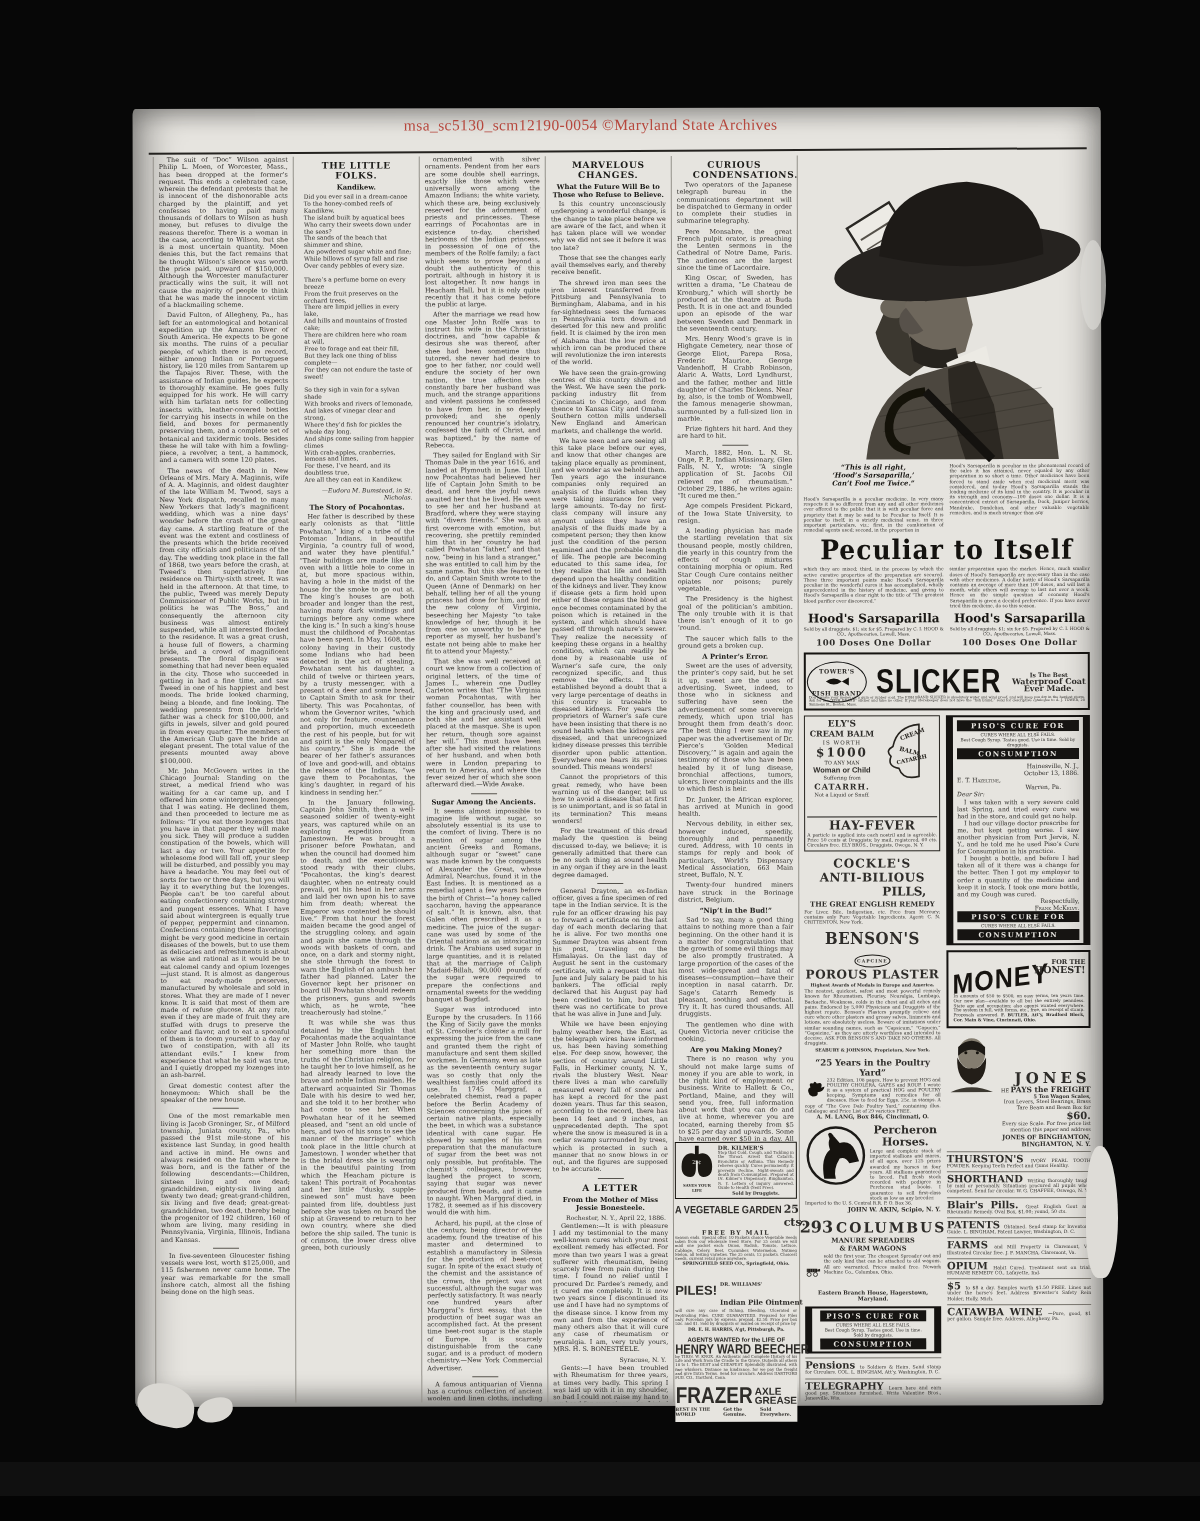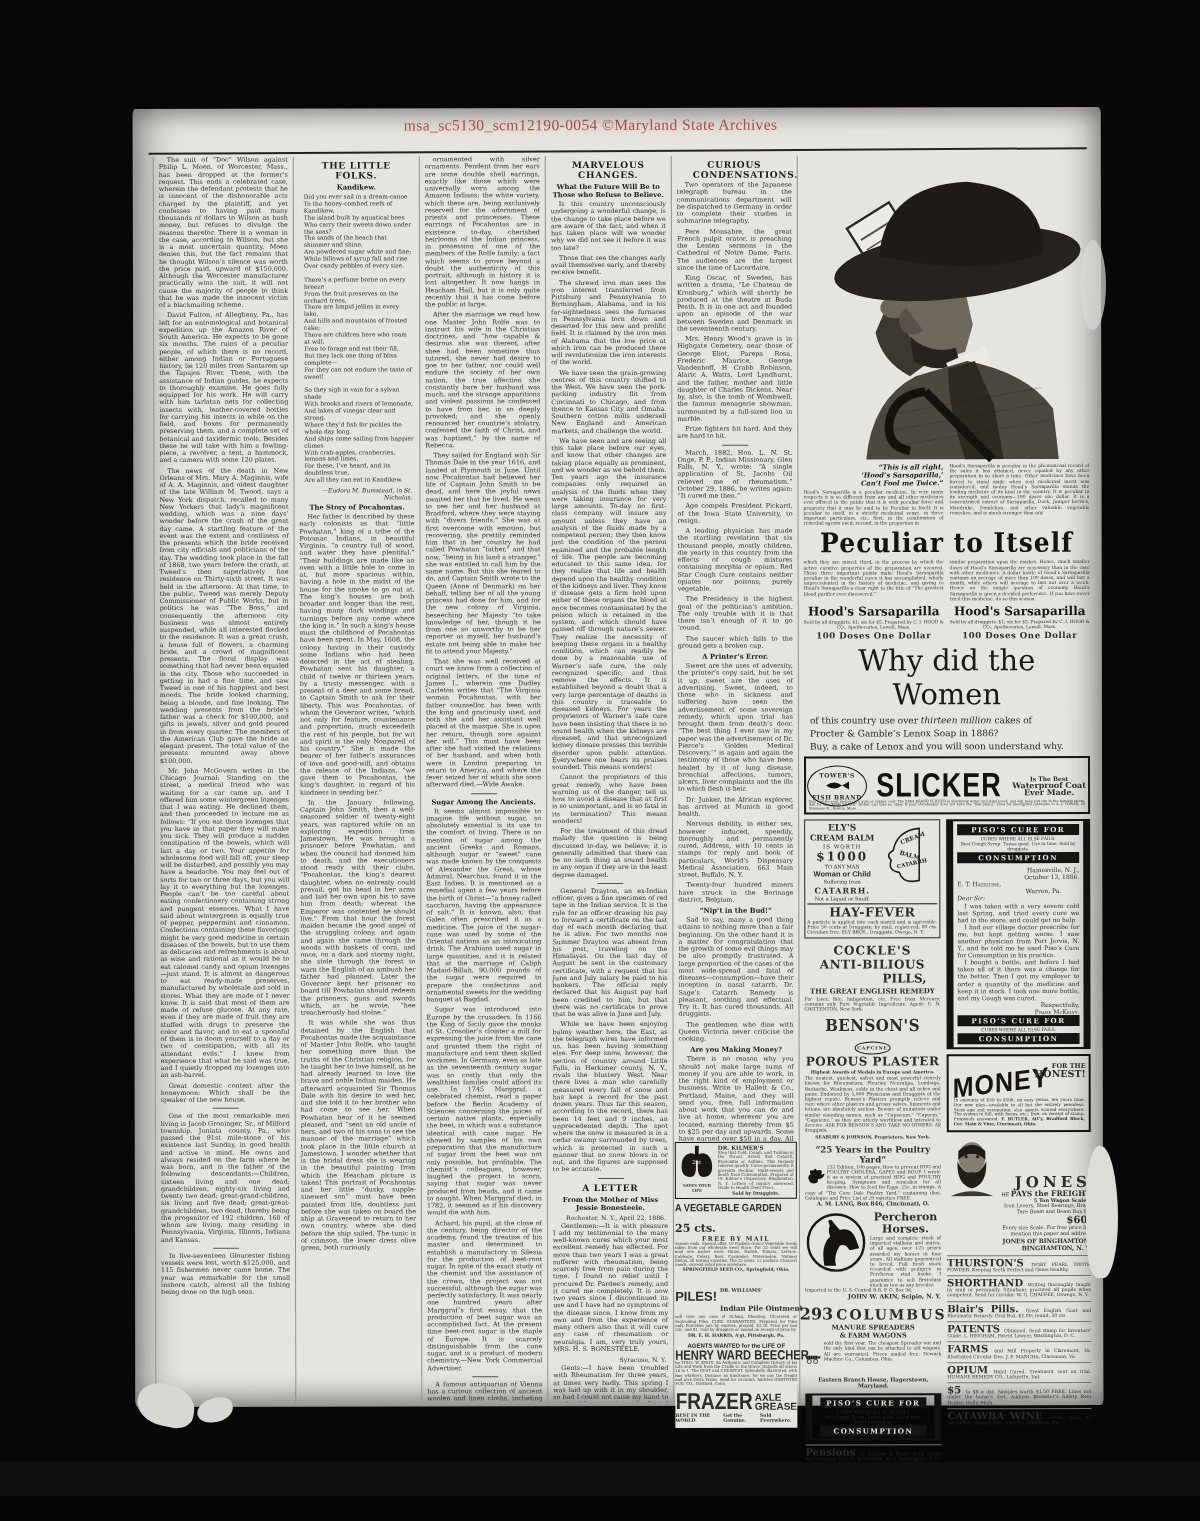--- a/index.html
+++ b/index.html
@@ -25,21 +25,21 @@
   .date{font-size:6.2px;text-align:right;margin:0 2px 2px;}
   .sig{font-size:6px;text-align:right;font-style:italic;margin:0 2px 3px;}
   .rule{width:26px;height:1px;background:#57544e;margin:4px auto;}
   .poem{font-size:5.9px;line-height:6.9px;padding-left:5px;margin-bottom:3px;}
   .poem div{min-height:6.9px;}
   
   .adarea{position:absolute;left:670px;top:38px;width:286px;height:1260px;font-family:"DejaVu Serif",serif;}
   .man{display:block;width:286px;height:318px;}
   .h-row{display:flex;gap:6px;}
   .h-cell{flex:1;}
-  .h-quote{font-size:6.8px;font-weight:bold;font-style:italic;text-align:right;margin-bottom:2px;color:#191714;}
+  .h-quote{font-size:6.8px;font-weight:bold;font-style:italic;text-align:center;margin-bottom:9px;color:#191714;}
   .fine{font-size:4.5px;line-height:5.2px;text-align:justify;}
   .h-headline{font-weight:bold;font-size:25px;text-align:center;letter-spacing:1px;margin:3px 0 2px;color:#14120f;transform:scaleY(1.08);}
   .h-brand{font-size:12px;font-weight:bold;text-align:center;white-space:nowrap;color:#171512;}
   .h-sold{font-size:4.4px;line-height:5px;text-align:center;margin:1px 0;}
   .h-doses{font-size:8.5px;font-weight:bold;text-align:center;letter-spacing:.6px;margin-top:1px;white-space:nowrap;}
   .lenox-head{font-size:29px;text-align:center;margin:3px 0 4px;color:#1b1916;font-family:"DejaVu Serif",serif;}
   .lenox-line{font-size:9px;margin:3px 6px;color:#26241f;}
   .slicker{border:2px solid #151310;margin-top:5px;height:54px;position:relative;display:flex;align-items:center;}
   .sl-badge{width:62px;text-align:center;font-size:6px;font-weight:bold;letter-spacing:.5px;line-height:7px;}
   .sl-badge .oval{display:inline-block;border:1.5px solid #111;border-radius:50%;padding:5px 4px;}
@@ -56,21 +56,21 @@
   .ely{border:1px solid #26241f;padding:2px;}
   .ely-top{display:flex;gap:2px;}
   .ely-l{width:70px;text-align:center;}
   .ely-t1{font-weight:bold;font-size:9px;}
   .ely-t2{font-weight:bold;font-size:8px;}
   .ely-worth{font-size:5.5px;letter-spacing:1px;margin-top:1px;}
   .ely-amt{font-size:12px;font-weight:bold;letter-spacing:2px;}
   .ely-sm{font-size:5px;}
   .ely-woman{font-size:7.5px;font-weight:bold;font-family:"Liberation Sans",sans-serif;}
   .ely-cat{font-size:8px;font-weight:bold;letter-spacing:1px;margin-top:1px;}
-  .ely-hay{border-top:1.5px solid #1b1916;font-weight:bold;font-size:12.5px;text-align:center;letter-spacing:.5px;margin-top:2px;}
+  .ely-hay{border-top:1.5px solid #1b1916;font-weight:bold;font-size:12.5px;text-align:center;letter-spacing:.5px;margin-top:19px;}
   .cockle-1{font-weight:bold;font-size:12px;letter-spacing:1px;}
   .cockle-2{font-weight:bold;font-size:12px;letter-spacing:.5px;}
   .cockle-3{font-weight:bold;font-size:12px;text-align:right;padding-right:14px;}
   .cockle-4{font-weight:bold;font-size:7px;margin:1px 0;}
   .benson-1{font-weight:bold;font-size:15px;letter-spacing:.5px;transform:scaleY(1.1);}
   .benson-2{font-weight:bold;font-size:12px;letter-spacing:.5px;margin-top:1px;}
   .benson-sub{font-size:4.4px;font-weight:bold;margin:1px 0;}
   .seal{display:inline-block;border:1px solid #1b1916;border-radius:50%;font-size:4.5px;font-weight:bold;
         padding:3px 2px;letter-spacing:1px;margin:-2px 0;}
   .poultry-t{font-weight:bold;font-size:8.6px;text-align:center;}
@@ -315,26 +315,20 @@
           <div class="h-sold">Sold by all druggists. $1; six for $5. Prepared by C. I. HOOD &amp; CO., Apothecaries, Lowell, Mass.</div>
           <div class="h-doses">100 Doses One Dollar</div>
         </div>
         <div class="h-cell">
           <div class="h-brand">Hood's Sarsaparilla</div>
           <div class="h-sold">Sold by all druggists. $1; six for $5. Prepared by C. I. HOOD &amp; CO., Apothecaries, Lowell, Mass.</div>
           <div class="h-doses">100 Doses One Dollar</div>
         </div>
       </div>
 
-      <div>
-        <div class="lenox-head">Why did the Women</div>
-        <div class="lenox-line"><span>of this country use over </span><i>thirteen million</i><span> cakes of</span></div>
-        <div class="lenox-line">Procter &amp; Gamble’s Lenox Soap in 1886?</div>
-        <div class="lenox-line">Buy, a cake of Lenox and you will soon understand why.</div>
-      </div>
 
       <div class="slicker">
         <div class="sl-badge">
           <span class="oval">
             <span>TOWER'S</span><br>
             <svg width="28" height="14" viewBox="0 0 28 14">
                 <path d="M3,7 Q11,1 19,7 Q11,13 3,7 Z M19,7 L26,3 L26,11 Z" fill="#15130f"></path>
               </svg><br>
             <span>FISH BRAND</span>
           </span>
@@ -523,21 +517,21 @@
             <div class="kil-save">SAVES YOUR LIFE</div>
           </div>
           <div style="flex:1;">
             <div class="kil-brand">DR. KILMER'S</div>
             <div class="kil-body">Stop that Cold, Cough, and Tickling in the Throat. Arrest that Catarrh, Bronchitis or Asthma. This Remedy relieves quickly. Cures permanently. It prevents Decline, Night-sweats and death from Consumption. Prepared at Dr. Kilmer’s Dispensary, Binghamton, N. Y. Letters of inquiry answered. Guide to Health (Sent Free).</div>
             <div class="kil-sold">Sold by Druggists.</div>
           </div>
         </div>
       </div>
       <div class="adblk">
-        <div style="display:flex;align-items:baseline;gap:9px;flex-direction:column;">
+        <div style="display:flex;align-items:baseline;gap:2px;">
           <span class="veg-1">A VEGETABLE GARDEN</span>
           <span class="veg-p">25 cts.</span>
         </div>
         <div class="veg-2">FREE BY MAIL</div>
         <div class="tiny">Season ends. Special offer. 10 Packets choice Vegetable Seeds taken from our wholesale Seed Store. For 25 cents we will mail one packet each: Onion, Radish, Tomato, Lettuce, Cabbage, Celery, Beet, Cucumber, Watermelon, Nutmeg Melon, all testing varieties. The 25 cents, 12 packets. Choicest Seeds, current retail price anywhere.</div>
         <div class="tiny-sig">SPRINGFIELD SEED CO., Springfield, Ohio.</div>
       </div>
       <div class="adblk">
         <div style="display:flex;gap:3px;align-items:center;">
           <span class="piles-w">PILES!</span>

